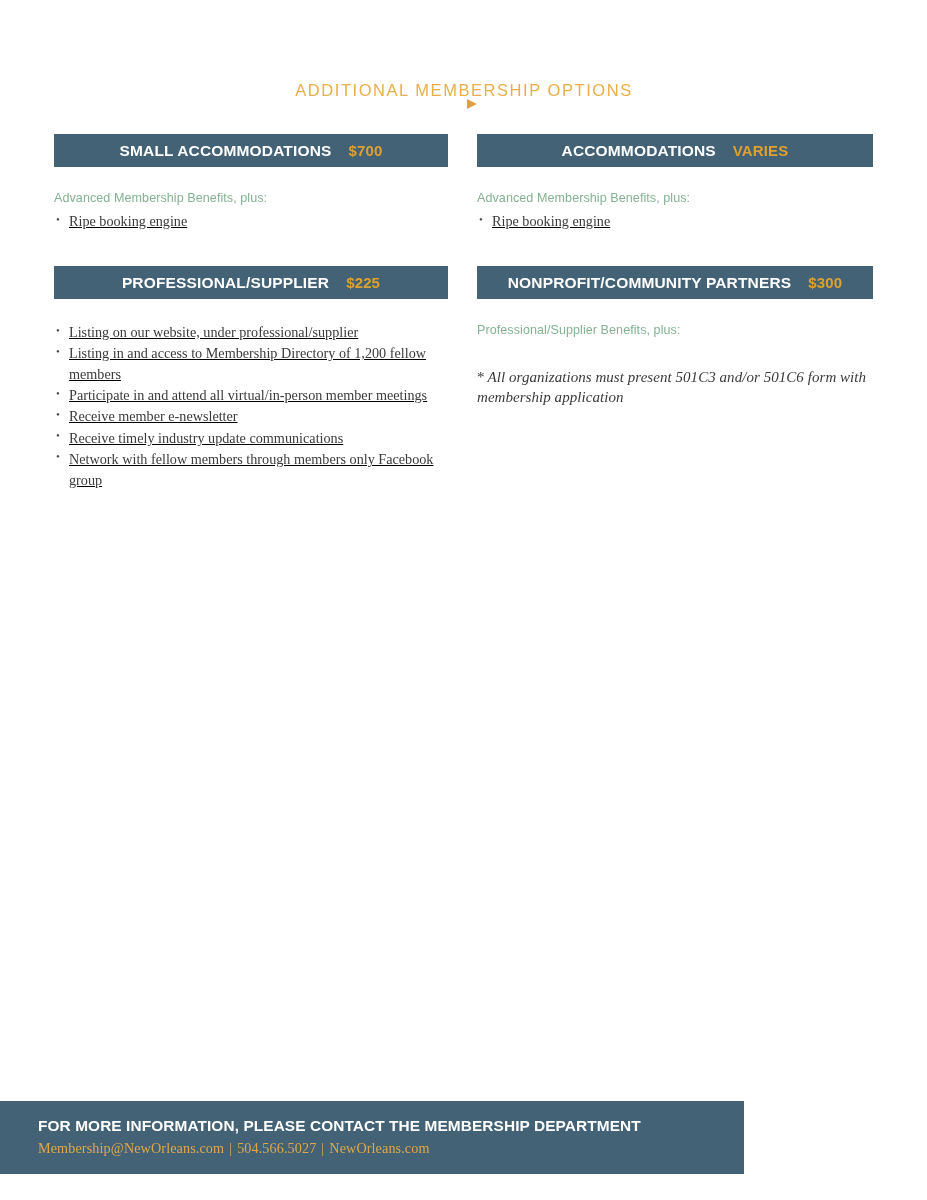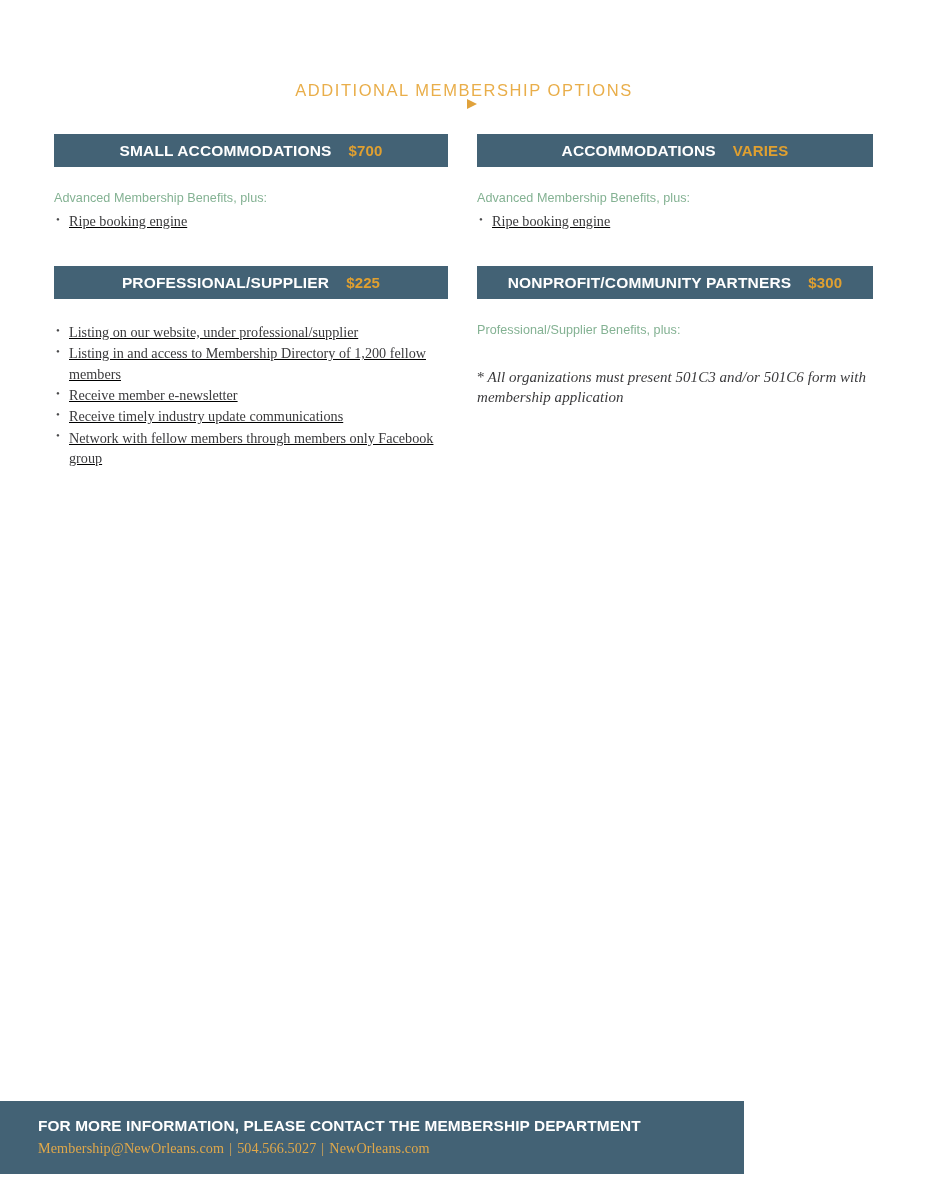--- a/index.html
+++ b/index.html
@@ -224,20 +224,21 @@
 
 <div class="card card-col-left row-2">
   <div class="card-header">
     <span class="card-header-title">PROFESSIONAL/SUPPLIER</span>
     <span class="card-header-price">$225</span>
   </div>
   <div class="card-body">
     <ul class="benefits">
       <li>Listing on our website, under professional/supplier</li>
       <li>Listing in and access to Membership Directory of 1,200 fellow members</li>
+      <li>Participate in and attend all virtual/in-person member meetings</li>
       <li>Receive member e-newsletter</li>
       <li>Receive timely industry update communications</li>
       <li>Network with fellow members through members only Facebook group</li>
     </ul>
   </div>
 </div>
 
 <div class="card card-col-right row-2">
   <div class="card-header">
     <span class="card-header-title">NONPROFIT/COMMUNITY PARTNERS</span>

